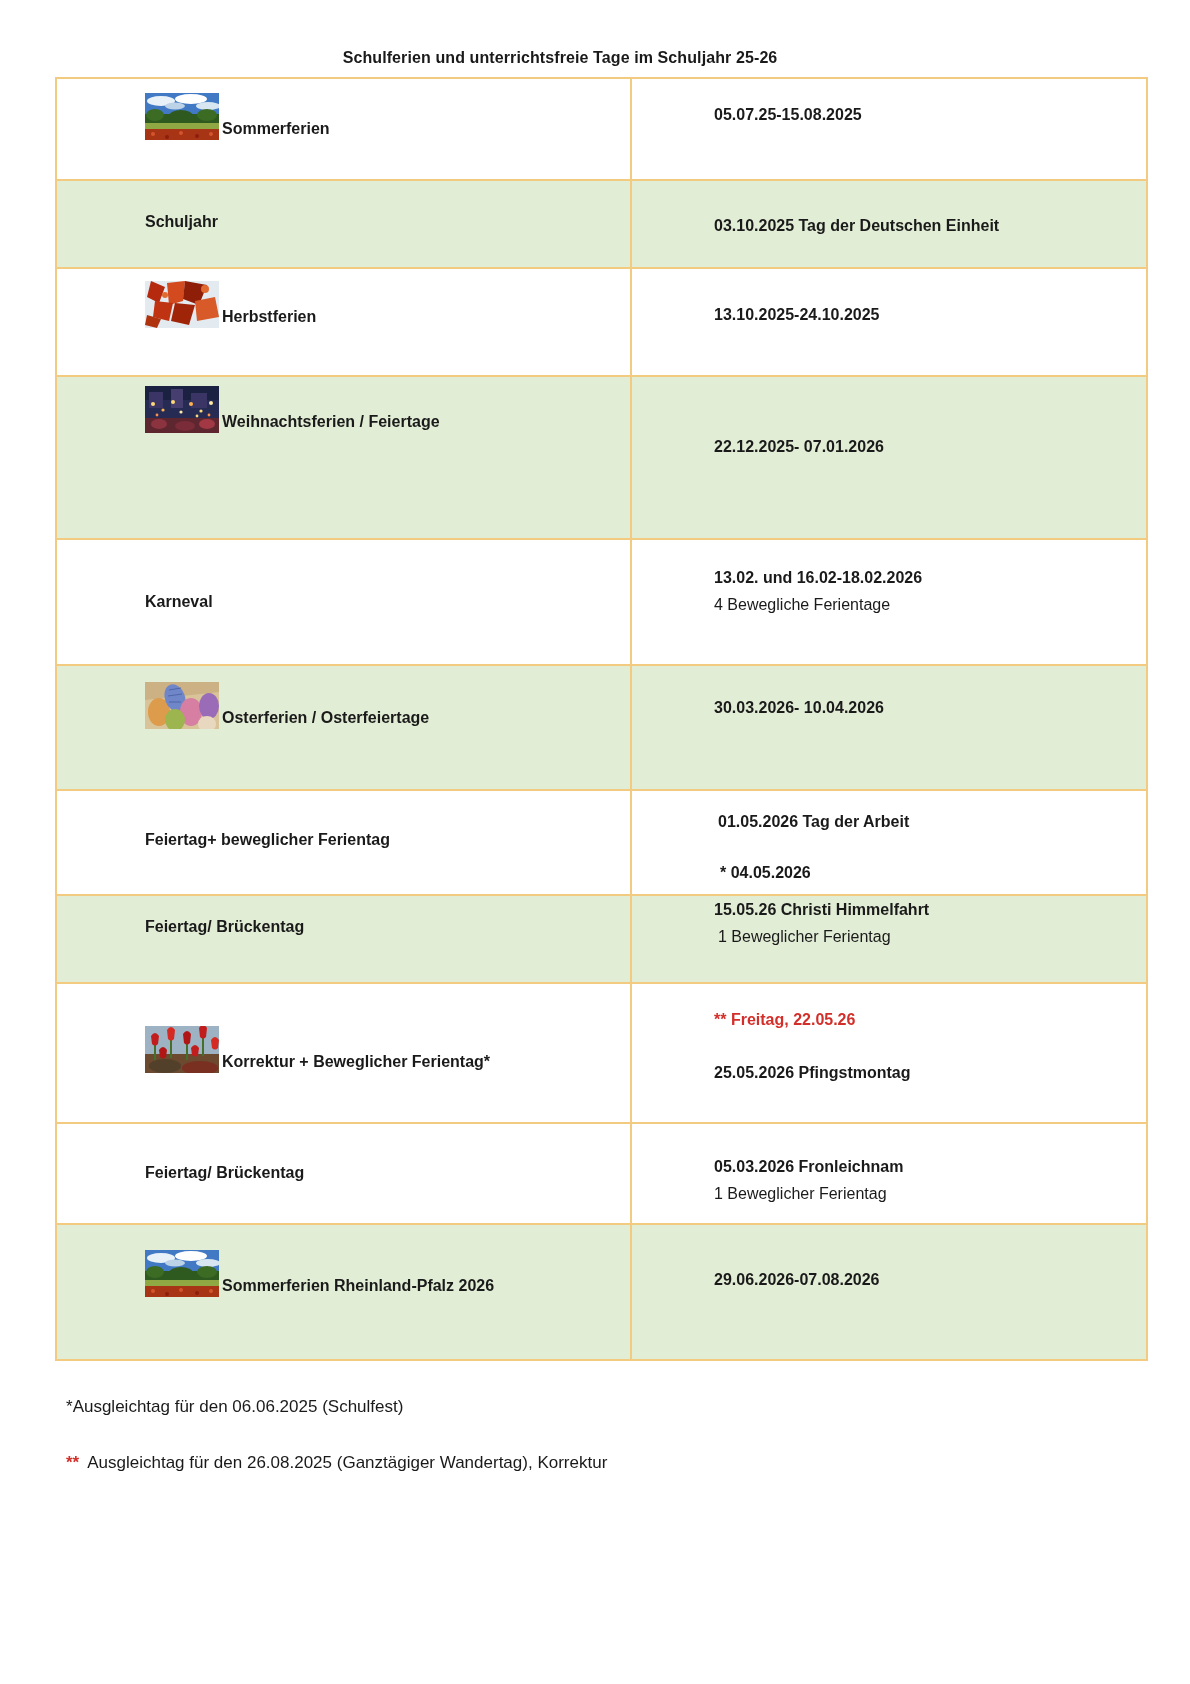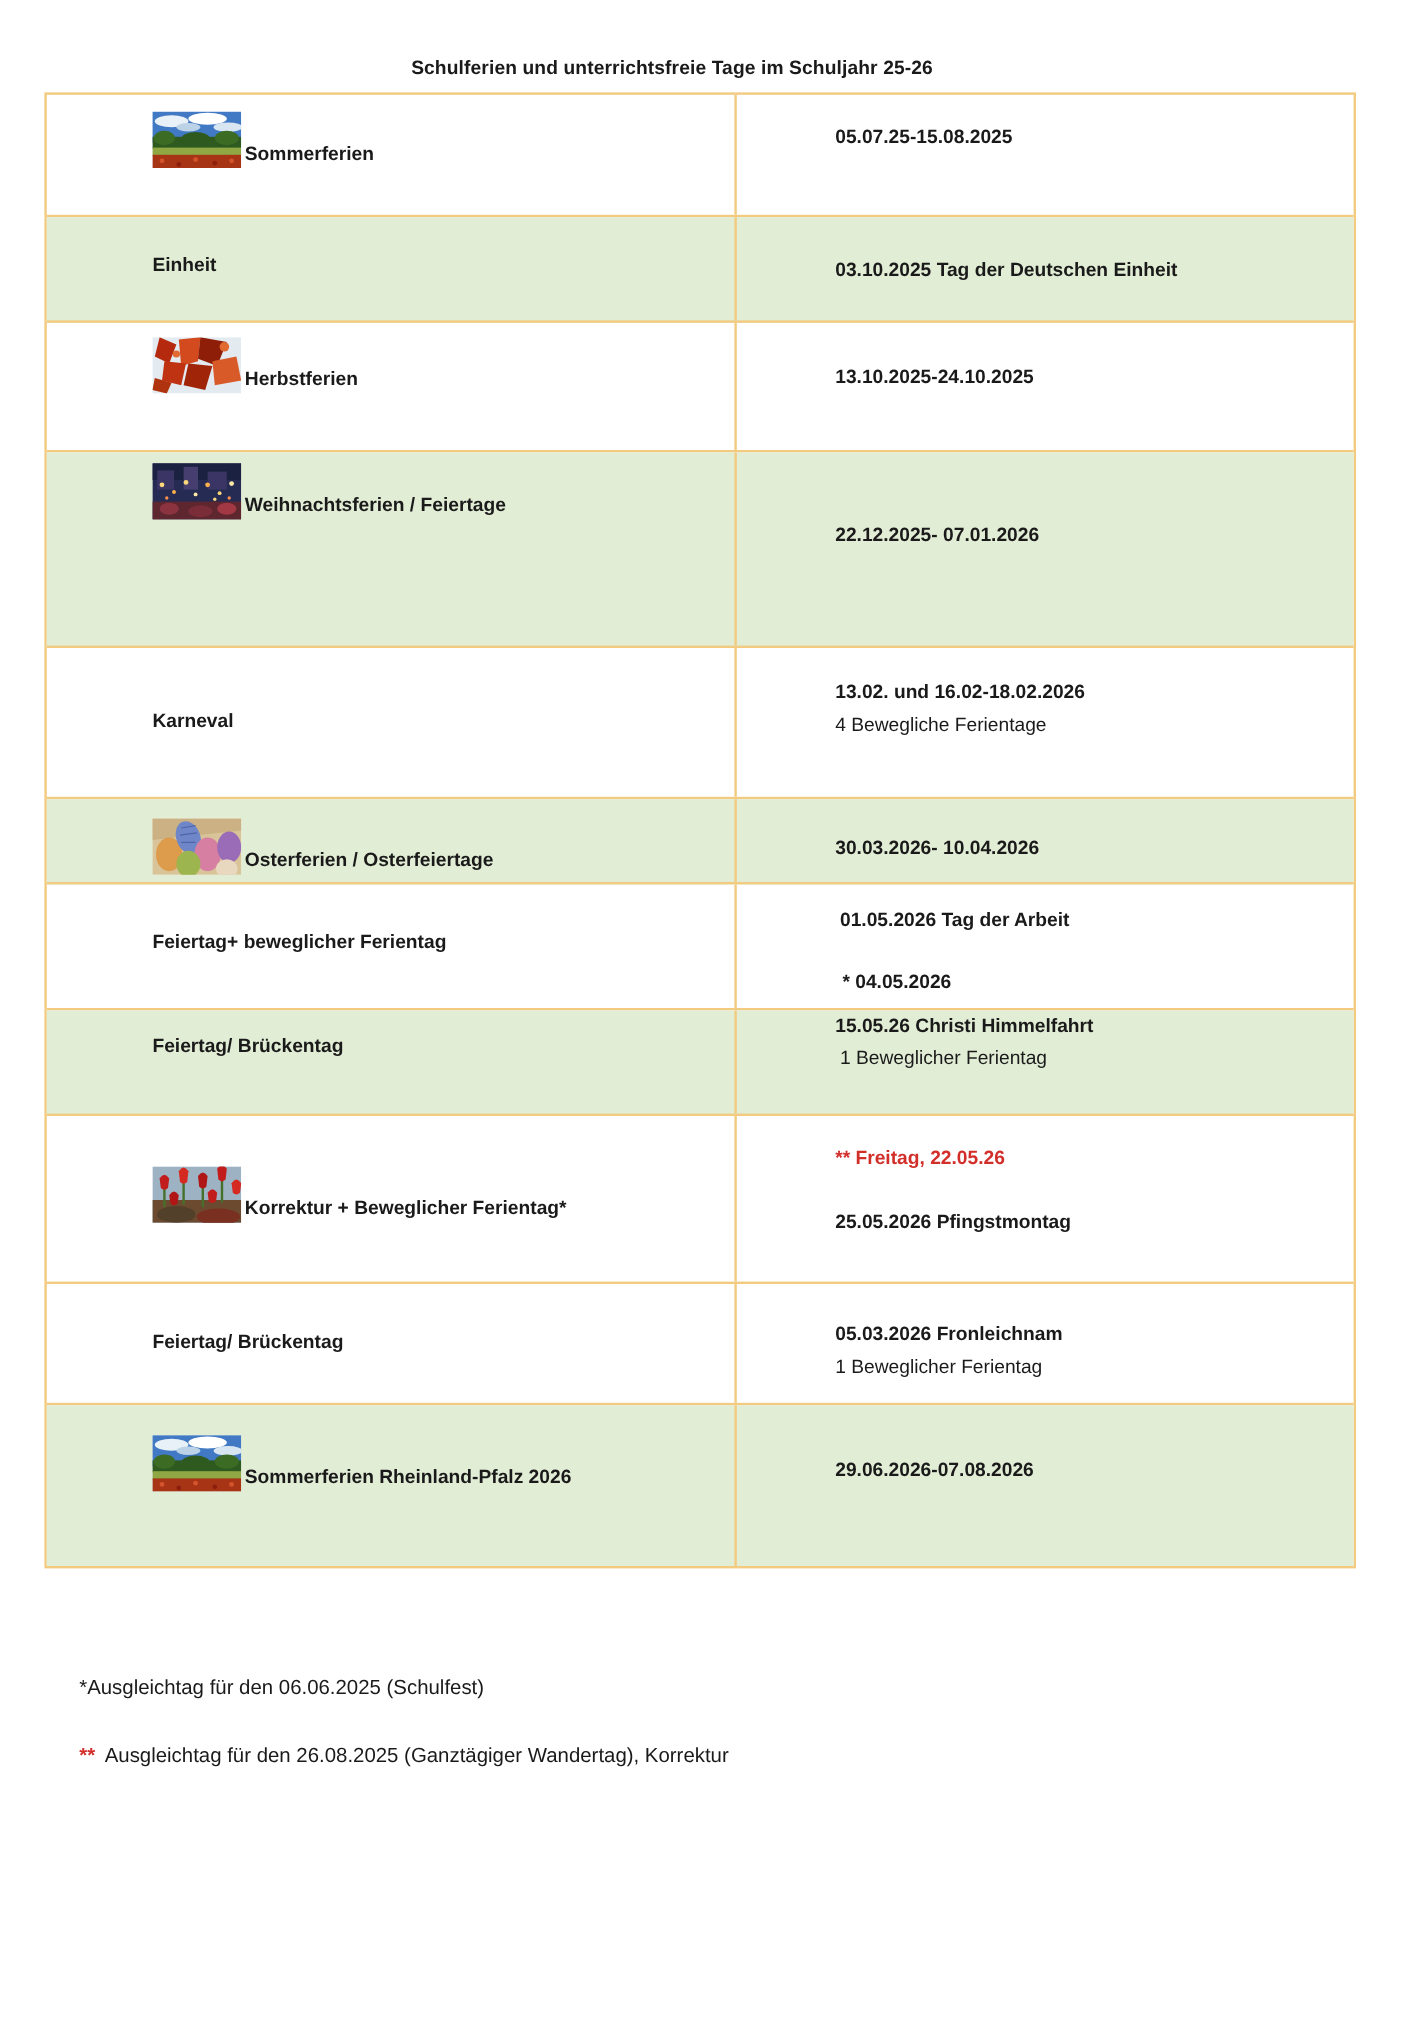--- a/index.html
+++ b/index.html
@@ -11,21 +11,21 @@
   :root{
     --border:#f2cb80;
     --green:#e2edd5;
     --red:#d32f2a;
   }
   .title{
     position:absolute;left:55px;top:49px;width:1010px;text-align:center;
     font-weight:700;font-size:16px;letter-spacing:0.1px;
   }
   .holiday-table{
-    position:absolute;left:37px;top:77px;width:1093px;
+    position:absolute;left:55px;top:77px;width:1093px;
     border:2px solid var(--border);box-sizing:border-box;background:#fff;
   }
   .row{display:flex;border-bottom:2px solid var(--border);box-sizing:border-box;}
   .row:last-child{border-bottom:none;}
   .green{background:var(--green);}
   .cl{
     width:575px;flex:0 0 575px;border-right:2px solid var(--border);
     box-sizing:border-box;padding-left:88px;overflow:hidden;
   }
   .cr{flex:1;box-sizing:border-box;padding-left:82px;padding-right:8px;overflow:hidden;}
@@ -34,21 +34,21 @@
   .grp .lbl{margin-left:3px;margin-bottom:1px;}
   .photo{display:inline-block;line-height:0;flex:0 0 auto;}
   .photo svg{display:block;}
   .d{font-size:16px;line-height:27px;}
   .b{font-weight:700;}
   .red{color:var(--red);}
   .ind{padding-left:6px;}
   .ind2{padding-left:4px;}
 
   .row0{height:102px}.row1{height:88px}.row2{height:108px}.row3{height:163px}
-  .row4{height:126px}.row5{height:71px}.row6{height:105px}.row7{height:88px}
+  .row4{height:126px}.row5{height:125px}.row6{height:105px}.row7{height:88px}
   .row8{height:140px}.row9{height:101px}.row10{height:134px}
 
   .row0 .grp{margin-top:14px}      .row0 .cr{padding-top:22px}
   .row1 .lbl{display:block;margin-top:31px} .row1 .cr{padding-top:31px}
   .row2 .grp{margin-top:12px}      .row2 .cr{padding-top:32px}
   .row3 .grp{margin-top:9px}       .row3 .cr{padding-top:56px}
   .row4 .lbl{display:block;margin-top:52px} .row4 .cr{padding-top:24px}
   .row5 .grp{margin-top:16px}      .row5 .cr{padding-top:28px}
   .row6 .lbl{display:block;margin-top:39px} .row6 .cr{padding-top:17px}
   .row6 .gap{margin-top:24px}
@@ -97,21 +97,21 @@
         <span class="lbl">Sommerferien</span>
       </div>
     </div>
     <div class="cr">
       <div class="d b">05.07.25-15.08.2025</div>
     </div>
   </div>
 
   <div class="row row1 green">
     <div class="cl">
-      <span class="lbl">Einheit</span>
+      <span class="lbl">Schuljahr</span>
     </div>
     <div class="cr">
       <div class="d b">03.10.2025 Tag der Deutschen Einheit</div>
     </div>
   </div>
 
   <div class="row row2">
     <div class="cl">
       <div class="grp">
         <span class="photo">

